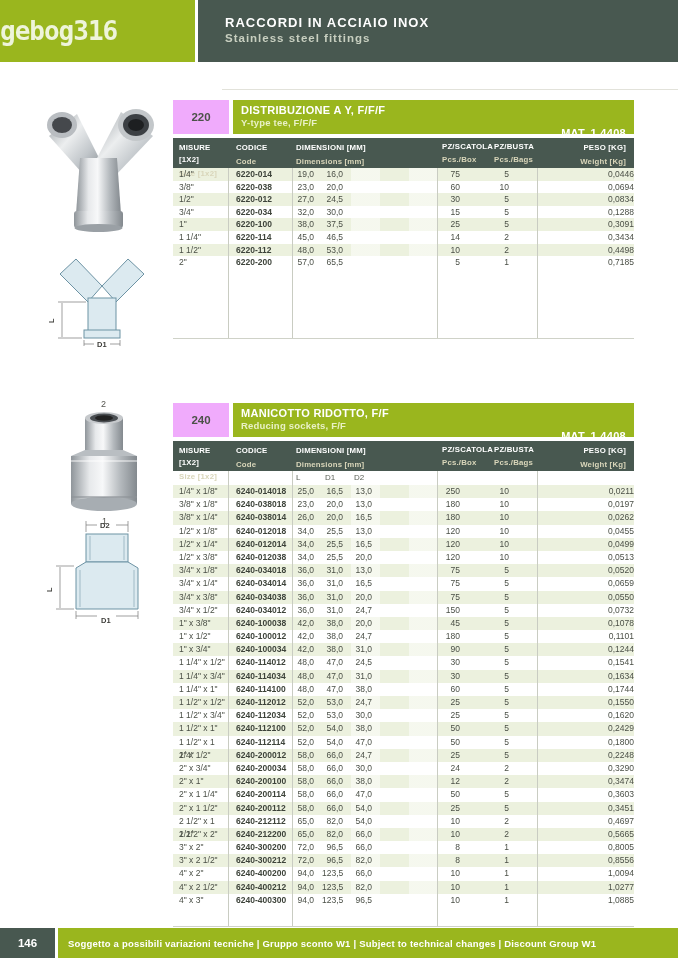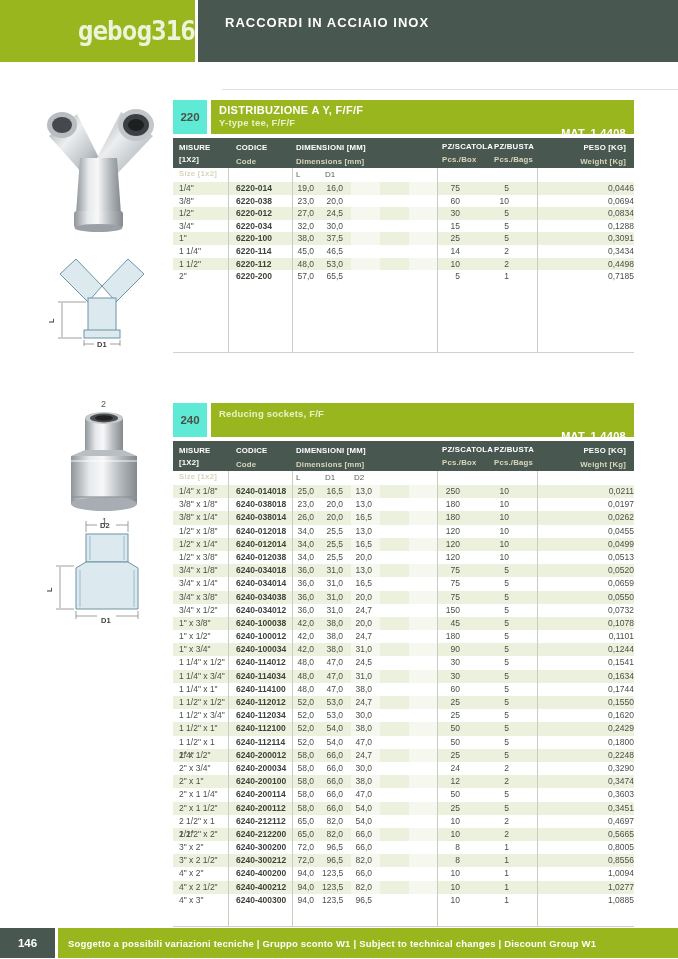--- a/index.html
+++ b/index.html
@@ -5,21 +5,21 @@
   :root{
     --lime:#9ab61e; --dark:#485850; --tint:#ecf1de; --line:#c9ccc2;
     --txt:#4a4f46; --hdr-en:#d9d6ba;
   }
   *{box-sizing:border-box; margin:0; padding:0;}
   html,body{width:678px; height:959px;}
   body{position:relative; background:#fff; font-family:"Liberation Sans",sans-serif; overflow:hidden;}
 
   
   .mast-green{position:absolute; left:0; top:0; width:195px; height:62px; background:var(--lime);
-    display:flex; align-items:center; justify-content:flex-end;}
+    display:flex; align-items:center; justify-content:flex-start;}
   .logo{font-family:"DejaVu Sans Mono",monospace; font-weight:bold; font-size:26px;
     letter-spacing:-1px; color:#eef4da;}
   .mast-dark{position:absolute; left:198px; top:0; width:480px; height:62px; background:var(--dark);
     color:#fff; padding:15px 0 0 27px;}
   .mast-title{font-size:13px; font-weight:bold; letter-spacing:1px;}
   .mast-sub{font-size:11.5px; font-weight:bold; letter-spacing:1px; color:#c8cfc0; margin-top:2px;}
   .topline{position:absolute; left:222px; right:0; top:89px; height:1px; background:#e2e2da;}
 
   
   .fig{position:absolute;}
@@ -27,21 +27,21 @@
   #fig-y-draw{left:36px; top:246px;}
   #fig-s-photo{left:48px; top:398px;}
   #fig-s-draw{left:42px; top:516px;}
 
   
   .cat{position:absolute; left:173px; width:461px;}
   #t1{top:100px; --rh:12.6px;}
   #t2{top:403px; --rh:13.2px;}
 
   .ph{display:flex; height:34px;}
-  .ph-ref{width:34px; background:#5eead4; color:#4b5148; font-weight:bold; font-size:11.5px;
+  .ph-ref{width:56px; background:#f0abfc; color:#4b5148; font-weight:bold; font-size:11.5px;
     display:flex; align-items:center; justify-content:center;}
   .ph-bar{flex:1; margin-left:4px; background:var(--lime); color:#fff; position:relative;
     padding:4px 0 0 8px;}
   .ph-it{font-size:11px; font-weight:bold; letter-spacing:.3px;}
   .ph-en{font-size:9.5px; font-weight:bold; color:#e9f1c6; margin-top:1px; letter-spacing:.2px;}
   .ph-mat{position:absolute; right:8px; top:0; height:34px; line-height:34px;
     font-size:11px; font-weight:bold; letter-spacing:.3px;margin-top:16px;}
 
   .thead{margin-top:4px; height:30px; background:var(--dark); display:flex; color:#fff;
     font-weight:bold; font-size:7.8px; letter-spacing:.2px;}
@@ -96,20 +96,21 @@
   svg text{font-family:"Liberation Sans",sans-serif;}
 </style>
 </head>
 <body>
 
 <div class="mast-green">
   <span class="logo">gebog316</span>
 </div>
 <div class="mast-dark">
   <div class="mast-title">RACCORDI IN ACCIAIO INOX</div>
+  <div class="mast-sub">Stainless steel fittings</div>
 </div>
 <div class="topline"></div>
 
 <svg id="fig-y-photo" class="fig" width="134" height="142" viewBox="0 0 134 142">
   <defs>
     <linearGradient id="mv" x1="0" y1="0" x2="1" y2="0">
       <stop offset="0" stop-color="#8f959a"></stop>
         <stop offset=".28" stop-color="#e7e9eb"></stop>
       <stop offset=".48" stop-color="#f7f8f9"></stop>
         <stop offset=".75" stop-color="#b4b9bd"></stop>
@@ -223,29 +224,20 @@
       <span class="box-it">PZ/SCATOLA</span>
       <span class="bags-it">PZ/BUSTA</span>
       <span class="box-en">Pcs./Box</span>
       <span class="bags-en">Pcs./Bags</span>
     </div>
     <div class="c peso">
         <div class="th-it">PESO [KG]</div>
         <div class="th-en">Weight [Kg]</div>
       </div>
   </div>
-  <div class="subhead">
-    <div class="c size"></div>
-      <div class="c code"></div>
-    <div class="c dims">
-      <span>L</span><span>D1</span><span></span>
-    </div>
-    <div class="c pcs"></div>
-      <div class="c peso"></div>
-  </div>
   <div>
       <div class="trow alt">
         <div class="c size">1/4"</div>
         <div class="c code">6220-014</div>
         <div class="c dims"><span>19,0</span><span>16,0</span><span></span><span></span><span></span></div>
         <div class="c pcs"><span class="box">75</span><span class="bags">5</span></div>
         <div class="c peso">0,0446</div>
       </div>
       <div class="trow">
         <div class="c size">3/8"</div>
@@ -304,20 +296,21 @@
       <div class="c pcs"></div>
       <div class="c peso"></div>
   </div>
   <div class="tbot"></div>
 </div>
 
 <div class="cat" id="t2">
   <div class="ph">
     <div class="ph-ref">240</div>
     <div class="ph-bar">
+      <div class="ph-it">MANICOTTO RIDOTTO, F/F</div>
       <div class="ph-en">Reducing sockets, F/F</div>
       <div class="ph-mat">MAT. 1.4408</div>
     </div>
   </div>
   <div class="thead">
     <div class="c size">
         <div class="th-it">MISURE [1X2]</div>
         <div class="th-en">Size [1x2]</div>
       </div>
     <div class="c code">

